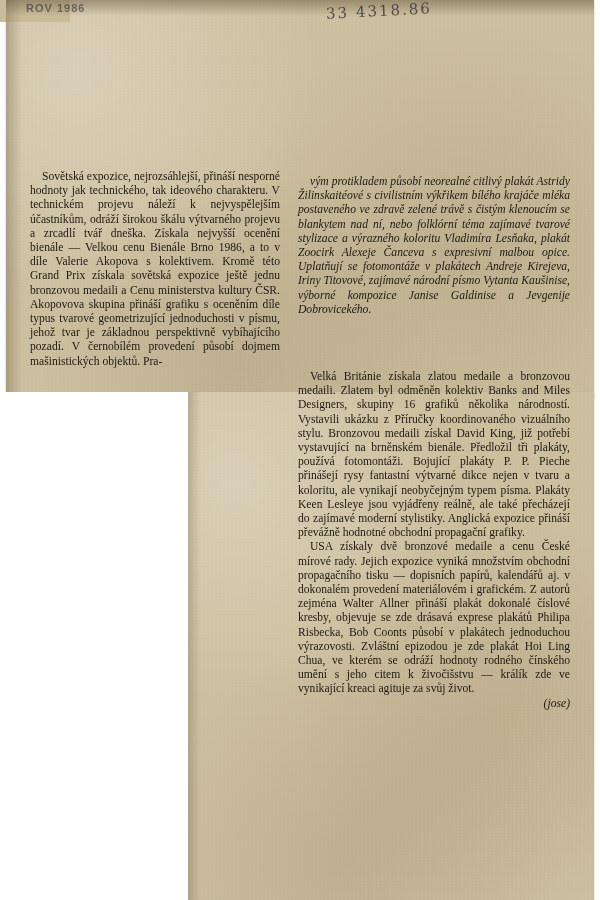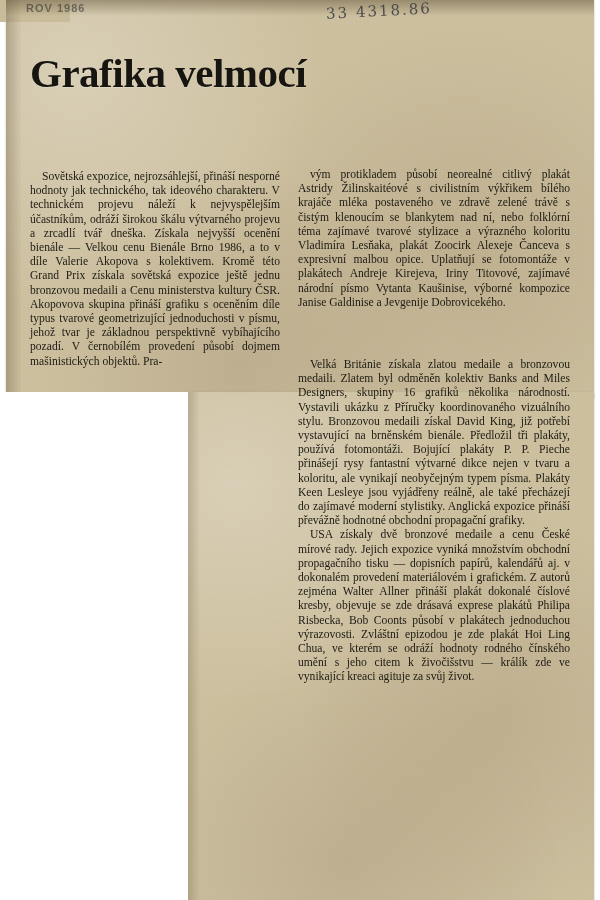--- a/index.html
+++ b/index.html
@@ -156,26 +156,27 @@
   }
   .col p + p { margin-top: 0px; }
 
   .col-left {
     left: 30px;
     top: 142px;
     width: 250px;
   }
   .col-right {
     left: 298px;
-    top: 140px;
+    top: 147px;
     width: 272px;
+    font-style: italic;
   }
   .col-right-lower {
     left: 298px;
-    top: 330px;
+    top: 342px;
     width: 272px;
   }
 
   .signature {
     text-align: right;
     text-indent: 0;
     font-style: italic;
     margin-top: 2px;
   }
 
@@ -214,29 +215,29 @@
   <div class="left-smudge"></div>
   <div class="mid-smudge"></div>
 
   <div class="cutout"></div>
   <div class="cutout-edge"></div>
 
   <div class="corner-stamp">ROV 1986</div>
 
   <div class="handwriting">33  4318.86</div>
 
-  <h1 class="headline">Grafika velmocí</h1>
 
 
   <div class="col col-left">
     <p>Sovětská expozice, nejrozsáhlejší, přináší nesporné hodnoty jak technického, tak ideového charakteru. V technickém projevu náleží k nejvyspělejším účastníkům, odráží širokou škálu výtvarného projevu a zrcadlí tvář dneška. Získala nejvyšší ocenění bienále — Velkou cenu Bienále Brno 1986, a to v díle Valerie Akopova s kolektivem. Kromě této Grand Prix získala sovětská expozice ještě jednu bronzovou medaili a Cenu ministerstva kultury ČSR. Akopovova skupina přináší grafiku s oceněním díle typus tvarové geometrizující jednoduchosti v písmu, jehož tvar je základnou perspektivně vybíhajícího pozadí. V černobílém provedení působí dojmem mašinistických objektů. Pra-</p>
   </div>
 
   <div class="col col-right">
     <p>vým protikladem působí neorealné citlivý plakát Astridy Žilinskaitéové s civilistním výkřikem bílého krajáče mléka postaveného ve zdravě zelené trávě s čistým klenoucím se blankytem nad ní, nebo folklórní téma zajímavé tvarové stylizace a výrazného koloritu Vladimíra Lesňaka, plakát Zoocirk Alexeje Čanceva s expresivní malbou opice. Uplatňují se fotomontáže v plakátech Andreje Kirejeva, Iriny Titovové, zajímavé národní písmo Vytanta Kaušinise, výborné kompozice Janise Galdinise a Jevgenije Dobrovicekého.</p>
   </div>
 
   <div class="col col-right-lower">
     <p>Velká Británie získala zlatou medaile a bronzovou medaili. Zlatem byl odměněn kolektiv Banks and Miles Designers, skupiny 16 grafiků několika národností. Vystavili ukázku z Příručky koordinovaného vizuálního stylu. Bronzovou medaili získal David King, již potřebí vystavující na brněnském bienále. Předložil tři plakáty, používá fotomontáži. Bojující plakáty P. P. Pieche přinášejí rysy fantastní výtvarné dikce nejen v tvaru a koloritu, ale vynikají neobyčejným typem písma. Plakáty Keen Lesleye jsou vyjádřeny reálně, ale také přecházejí do zajímavé moderní stylistiky. Anglická expozice přináší převážně hodnotné obchodní propagační grafiky.</p>
     <p>USA získaly dvě bronzové medaile a cenu České mírové rady. Jejich expozice vyniká množstvím obchodní propagačního tisku — dopisních papírů, kalendářů aj. v dokonalém provedení materiálovém i grafickém. Z autorů zejména Walter Allner přináší plakát dokonalé číslové kresby, objevuje se zde drásavá exprese plakátů Philipa Risbecka, Bob Coonts působí v plakátech jednoduchou výrazovosti. Zvláštní epizodou je zde plakát Hoi Ling Chua, ve kterém se odráží hodnoty rodného čínského umění s jeho citem k živočišstvu — králík zde ve vynikající kreaci agituje za svůj život.</p>
+    <p class="signature">(jose)</p>
   </div>
 
 </div>
 
 </body></html>

